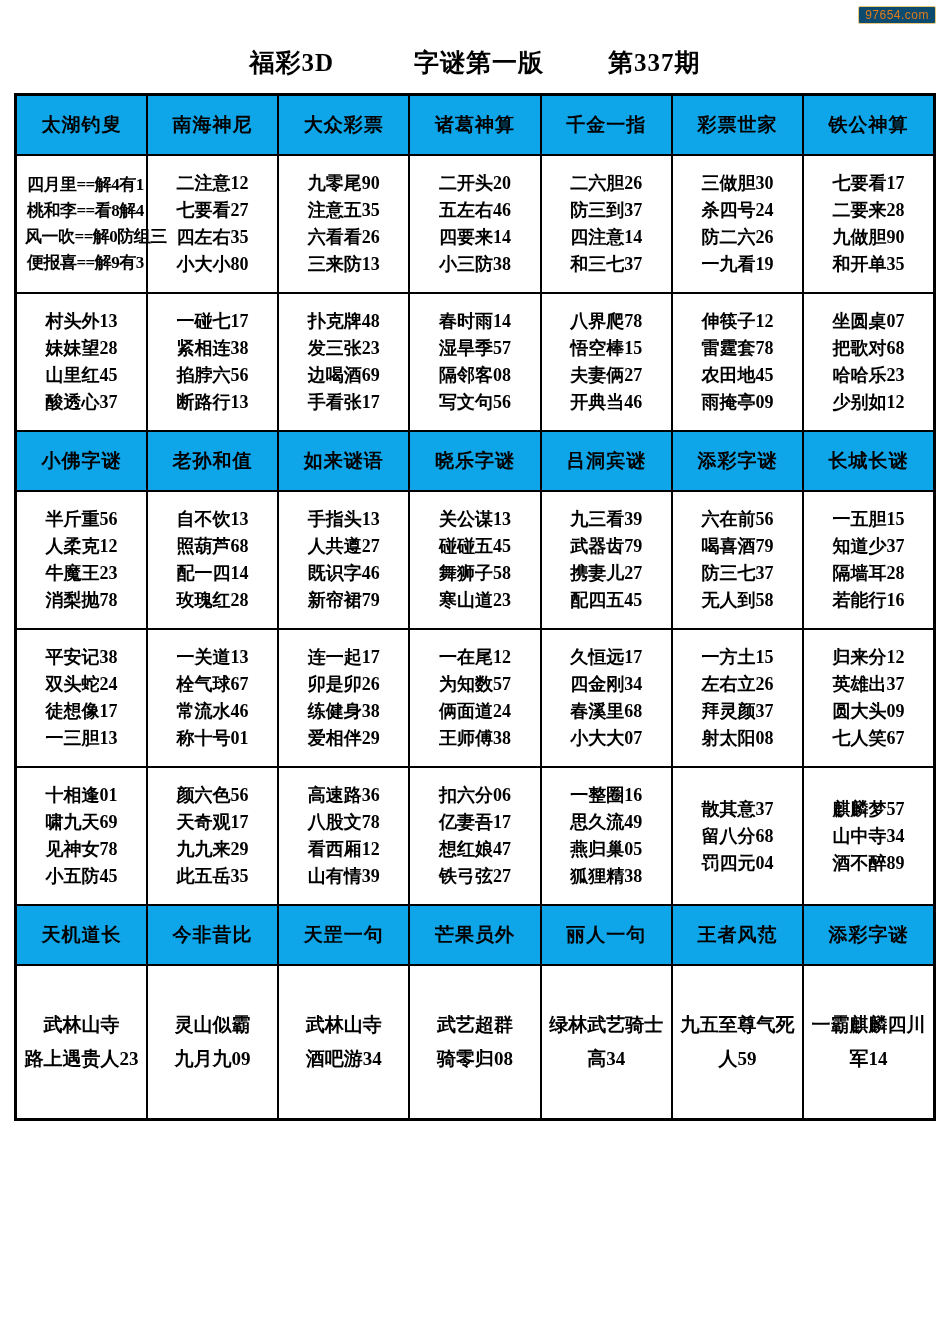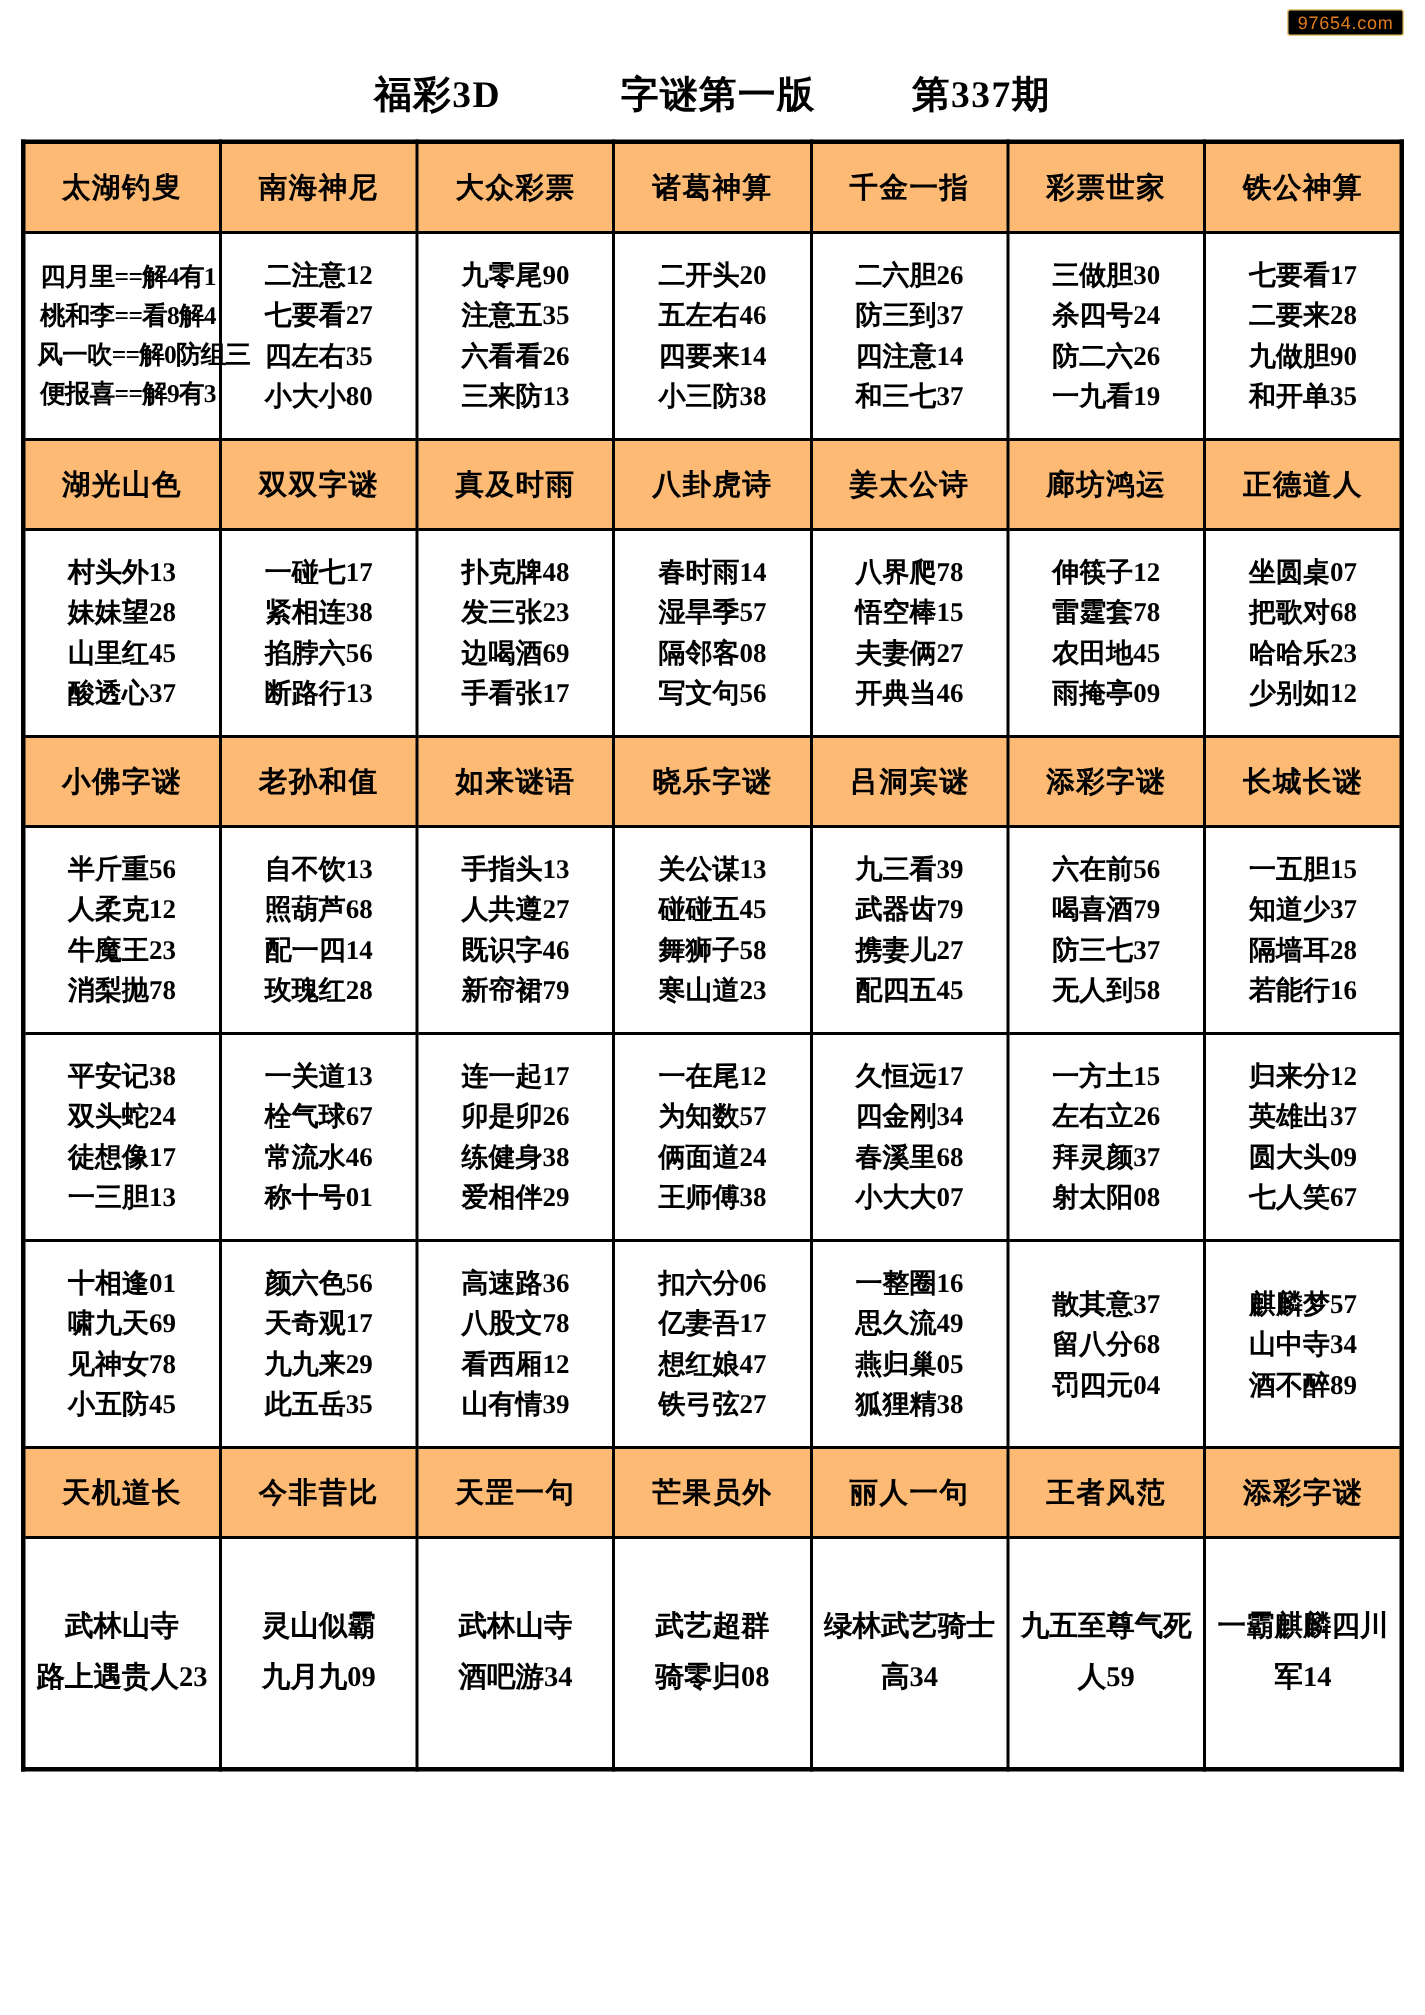--- a/index.html
+++ b/index.html
@@ -12,21 +12,21 @@
     height: 1343px;
     font-family: "Liberation Serif", "DejaVu Serif", serif;
     color: #000000;
     position: relative;
     overflow: hidden;
   }
   .watermark {
     position: absolute;
     top: 6px;
     right: 14px;
-    background: #000000;
+    background: #0c4a6e;
     border: 1px solid #e8c77a;
     color: #e07b1a;
     font-family: "Liberation Sans", sans-serif;
     font-size: 12px;
     padding: 1px 6px;
     border-radius: 2px;
     letter-spacing: 0.5px;
   }
   .title-row {
     text-align: center;
@@ -49,21 +49,21 @@
     table-layout: fixed;
     border: 3px solid #000;
   }
   table.grid td {
     border: 2px solid #000;
     vertical-align: middle;
     text-align: center;
     padding: 0;
   }
   tr.header-row td {
-    background: #fdba74;
+    background: #0ea5e9;
     height: 58px;
     font-size: 19px;
     font-weight: bold;
     letter-spacing: 1px;
   }
   tr.body-row td {
     height: 124px;
     font-size: 18px;
     font-weight: bold;
     line-height: 27px;
@@ -157,29 +157,20 @@
         </td>
         <td>
           <div class="lines">
             <div>七要看17</div>
             <div>二要来28</div>
             <div>九做胆90</div>
             <div>和开单35</div>
           </div>
         </td>
       </tr>
-      <tr class="header-row">
-        <td>湖光山色</td>
-        <td>双双字谜</td>
-        <td>真及时雨</td>
-        <td>八卦虎诗</td>
-        <td>姜太公诗</td>
-        <td>廊坊鸿运</td>
-        <td>正德道人</td>
-      </tr>
       <tr class="body-row">
         <td>
           <div class="lines">
             <div>村头外13</div>
             <div>妹妹望28</div>
             <div>山里红45</div>
             <div>酸透心37</div>
           </div>
         </td>
         <td>

